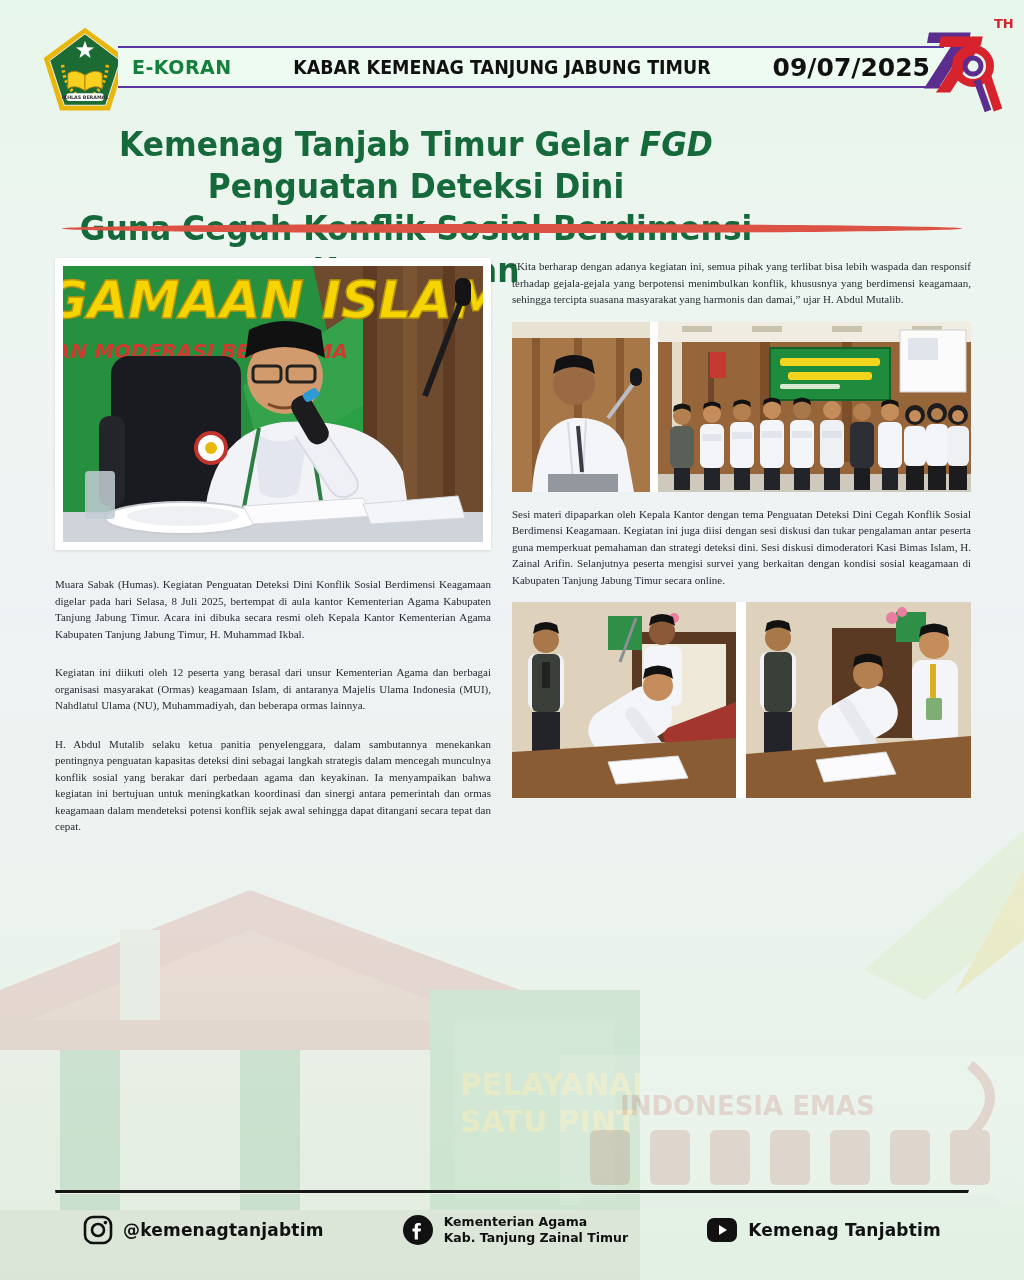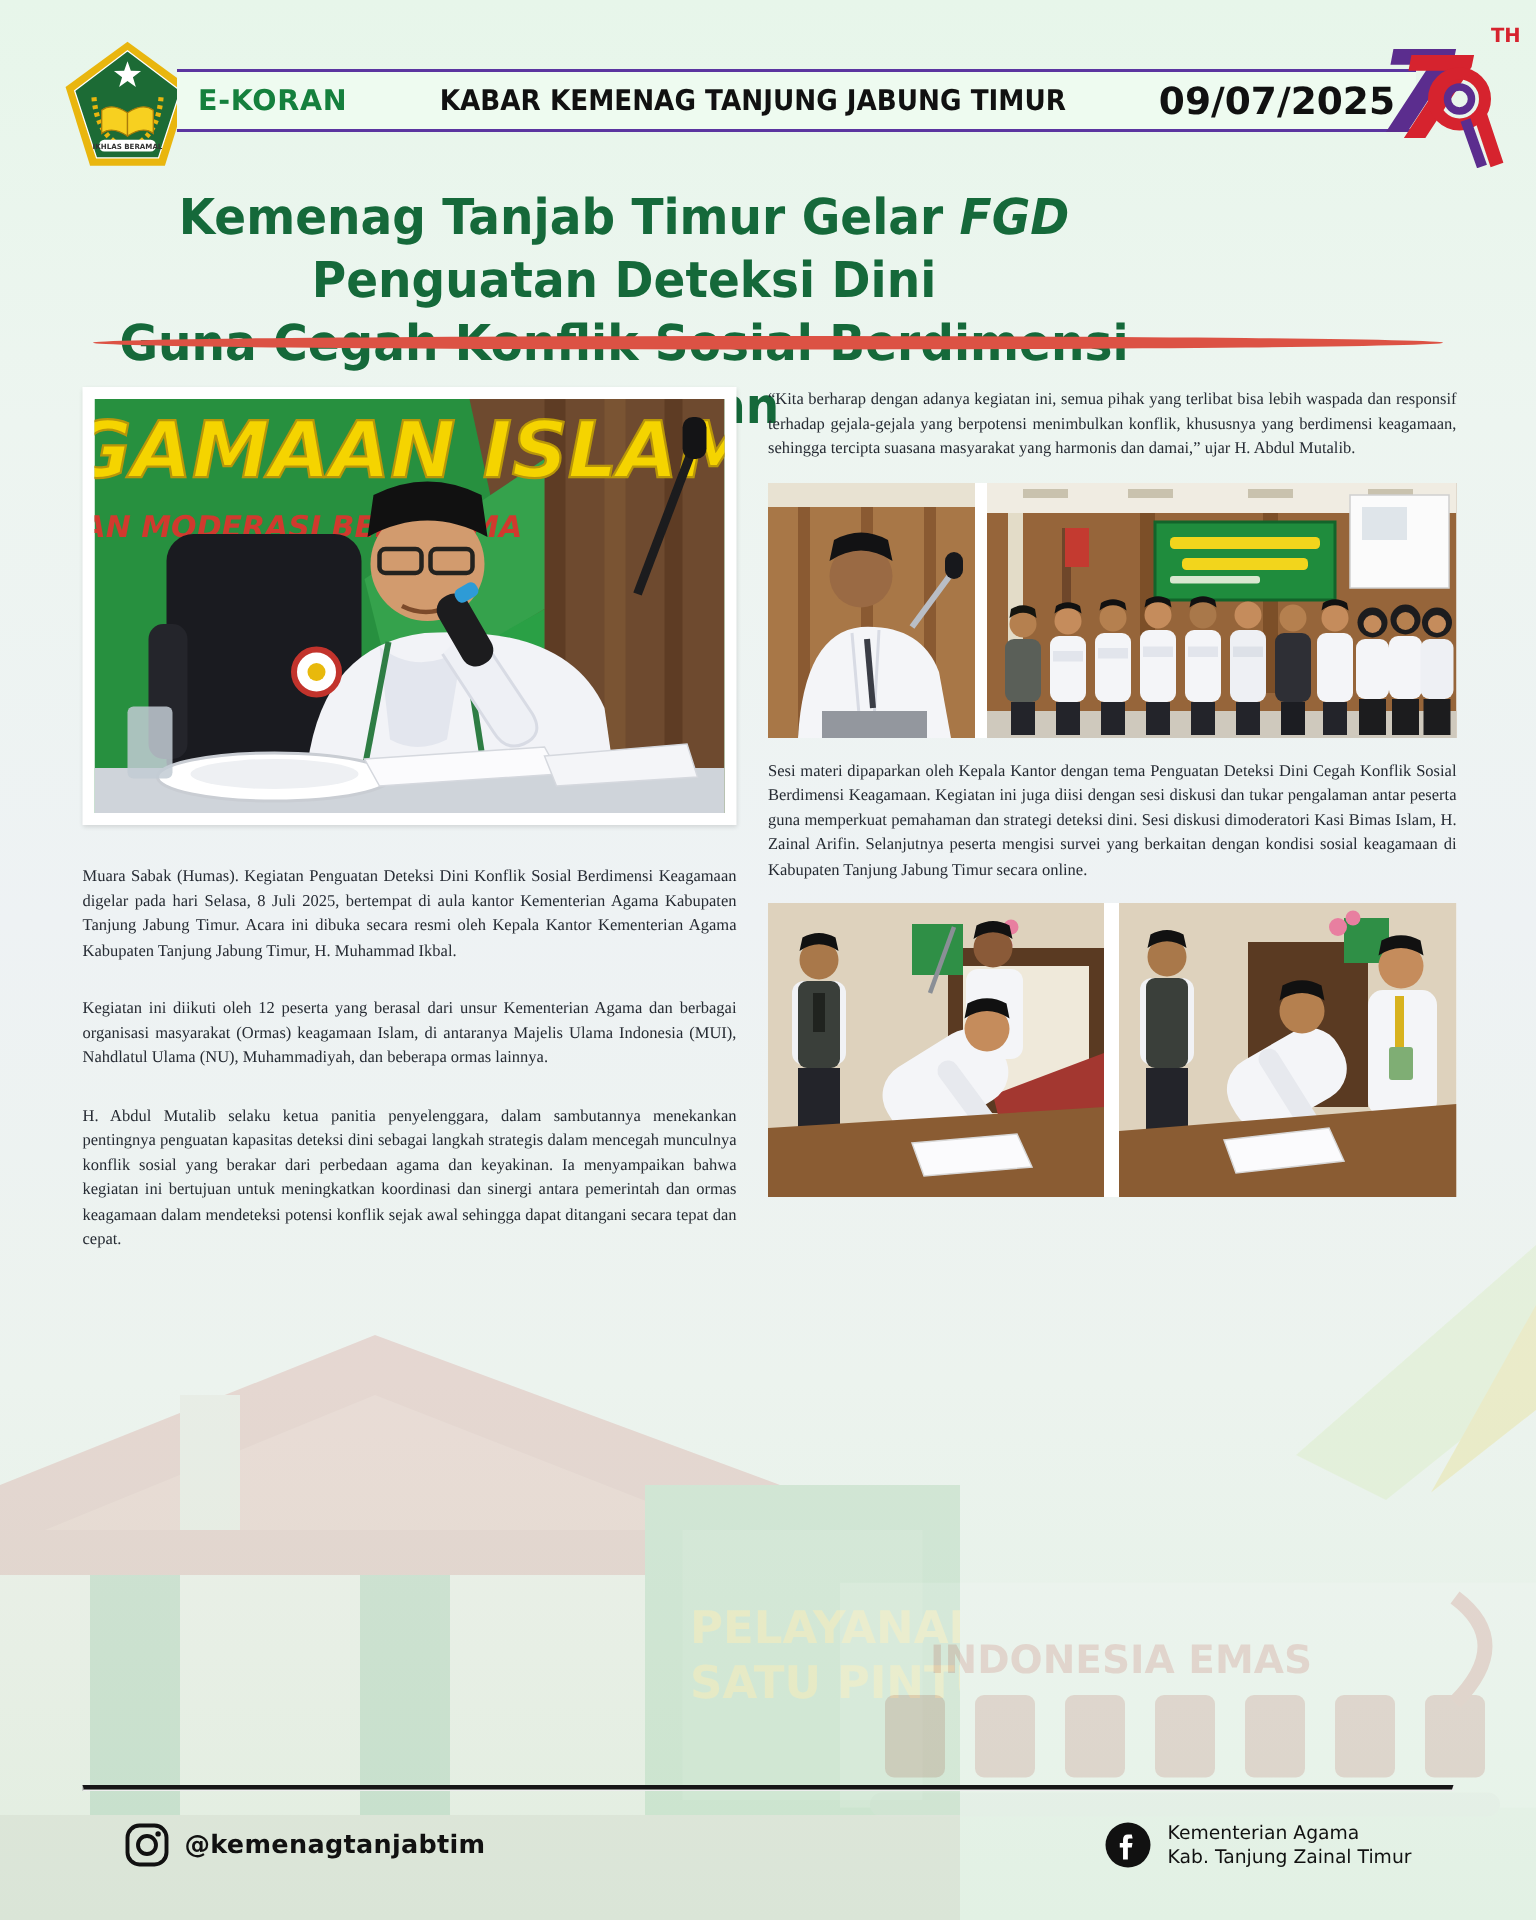--- a/index.html
+++ b/index.html
@@ -35,21 +35,21 @@
   .photo-frame{background:#fff;padding:8px;box-shadow:0 1px 3px rgba(0,0,0,.12);margin-bottom:26px;}
   .photo-frame svg{display:block;}
   .photo-plain{margin:2px 0 14px 0;}
   .photo-plain svg{display:block;}
   
   .footer{position:absolute;left:55px;top:1190px;width:914px;z-index:2;}
   .footer-line{border-top:3px solid #161616;margin:0;}
   .footer-row{display:flex;align-items:center;justify-content:space-between;padding:20px 28px 0 28px;}
   .social{display:flex;align-items:center;gap:10px;color:#111;}
   .social .handle{font-size:17px;font-weight:600;letter-spacing:.2px;}
-  .social .fb-text{font-size:12.5px;font-weight:400;line-height:1.25;}
+  .social .fb-text{font-size:12.5px;font-weight:700;line-height:1.25;}
 </style>
 </head>
 <body>
 
 <div class="page">
 
   <svg class="wm wm-building" width="640" height="410" viewBox="0 0 640 410">
     <polygon points="0,120 250,20 520,120 520,180 0,180" fill="#c24a42"></polygon>
     <polygon points="30,150 250,60 480,150" fill="#d96a5c"></polygon>
     <rect x="0" y="180" width="640" height="160" fill="#e9e2d2"></rect>
@@ -372,16 +372,23 @@
       <div class="social">
         <svg width="32" height="32" viewBox="0 0 32 32">
           <circle cx="16" cy="16" r="15" fill="#111"></circle>
           <path d="M18.5,9 h-2.6 c-2,0 -3.2,1.3 -3.2,3.4 v2.2 h-2.2 v3 h2.2 v8 h3.2 v-8 h2.6 l0.5,-3 h-3.1 v-1.8 c0,-0.8 0.4,-1.2 1.2,-1.2 h2 z" fill="#fff"></path>
         </svg>
         <span class="fb-text">
           <span>Kementerian Agama</span><br>
           <span>Kab. Tanjung Zainal Timur</span>
         </span>
       </div>
+      <div class="social">
+        <svg width="32" height="26" viewBox="0 0 32 26">
+          <rect x="1" y="1" width="30" height="24" rx="7" fill="#111"></rect>
+          <polygon points="13,8 21,13 13,18" fill="#fff"></polygon>
+        </svg>
+        <span class="handle">Kemenag Tanjabtim</span>
+      </div>
     </div>
   </div>
 
 </div>
 
 </body></html>

